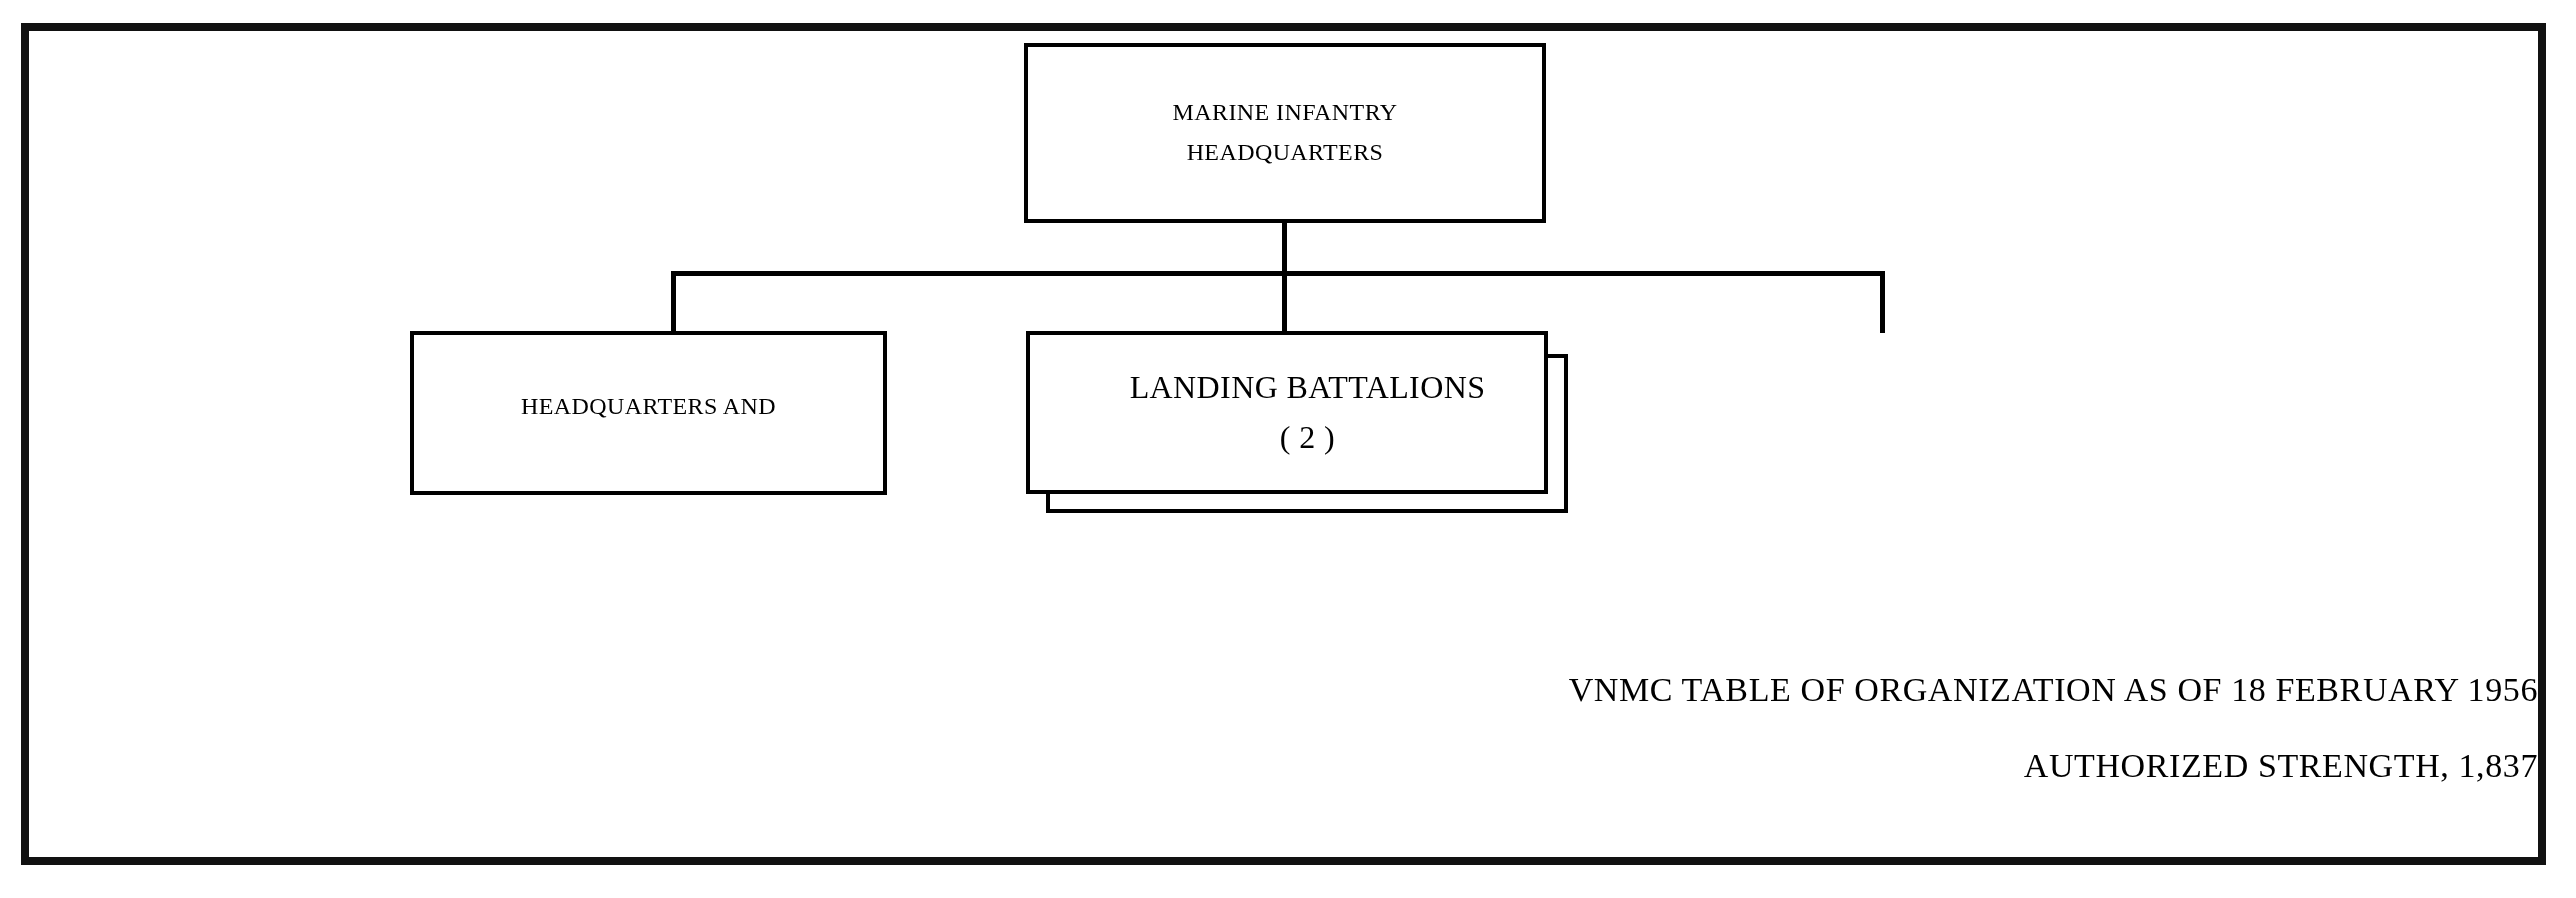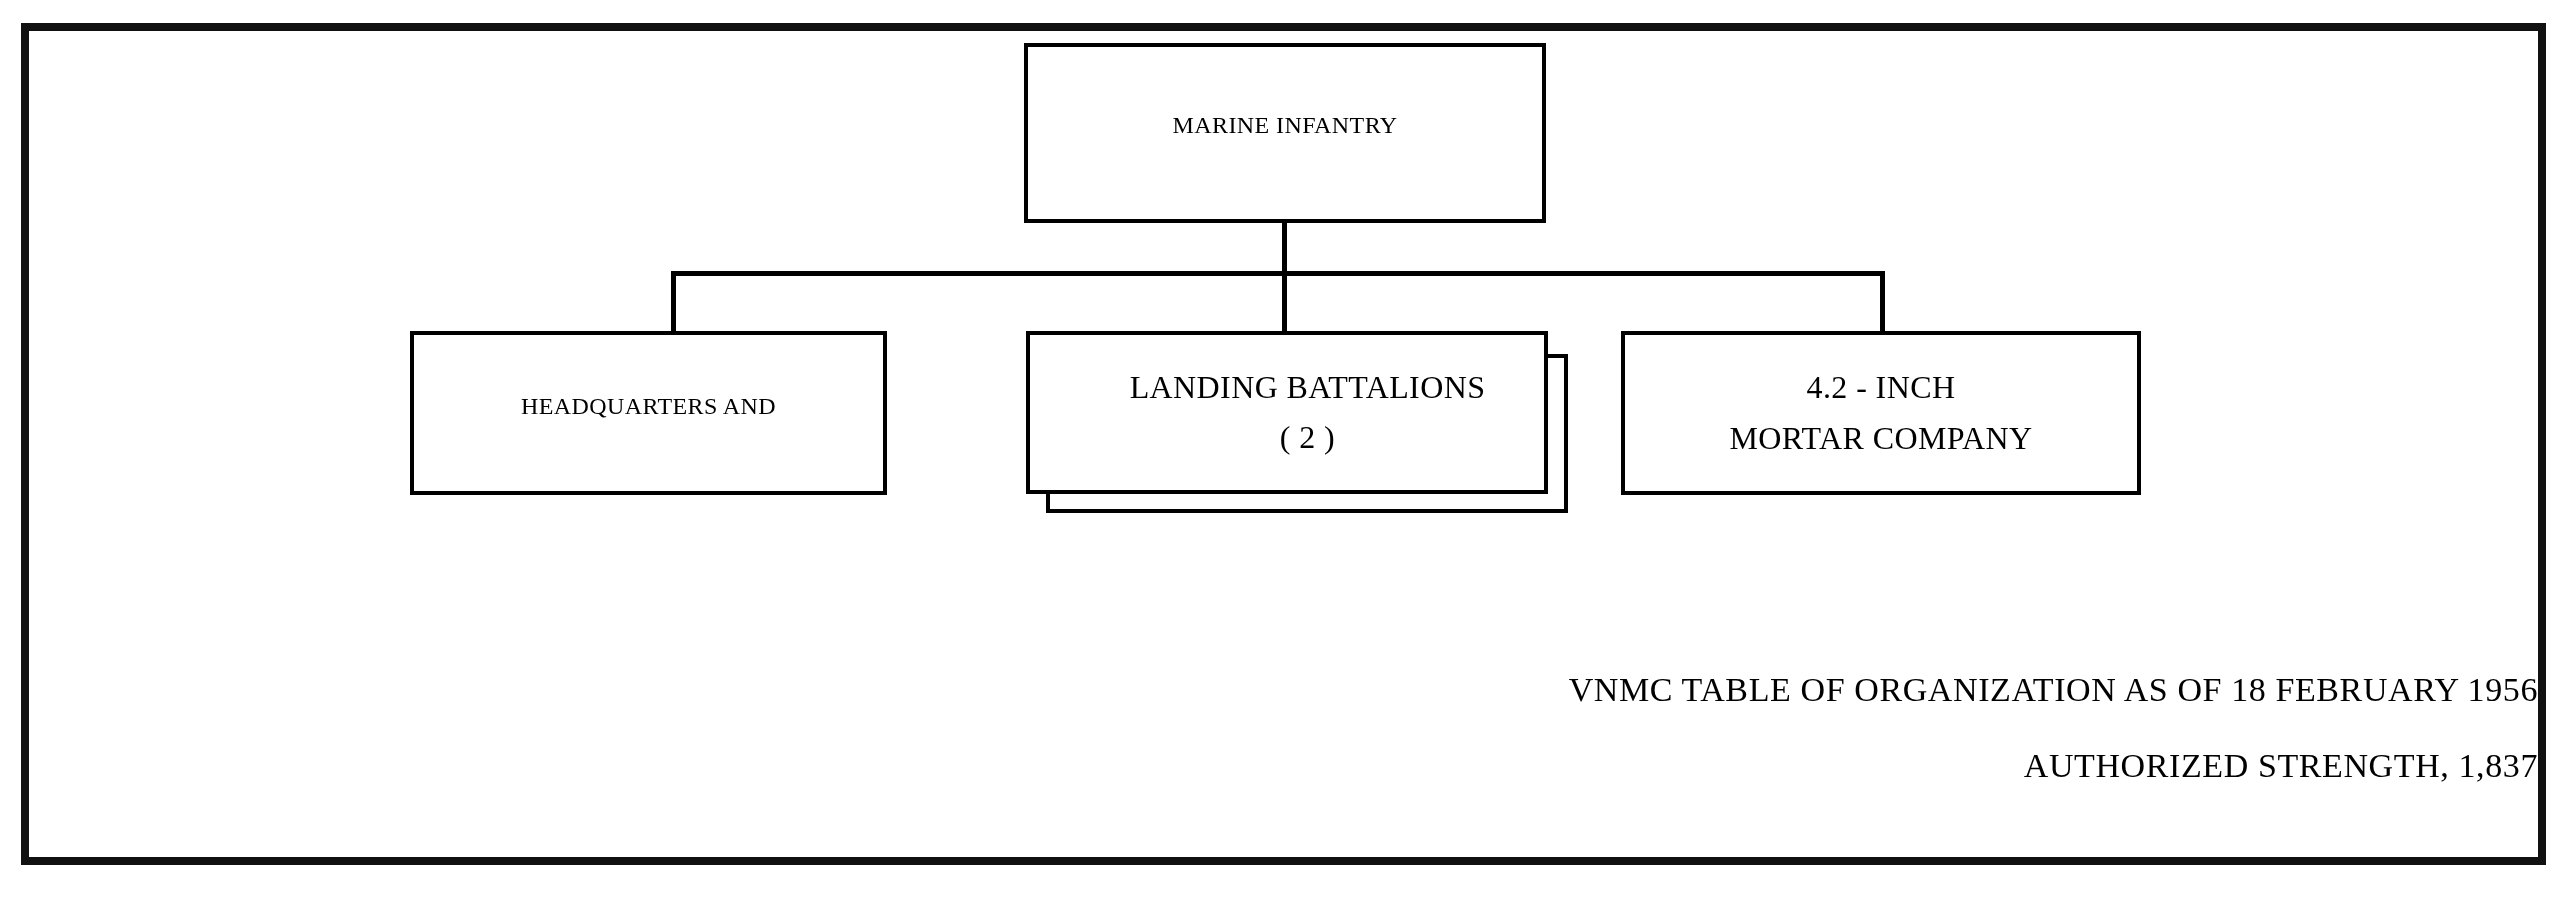--- a/index.html
+++ b/index.html
@@ -148,36 +148,33 @@
 
 <div id="chart-frame">
 
   <div class="line" id="line-hq-drop"></div>
   <div class="line" id="line-bus"></div>
   <div class="line" id="line-left-drop"></div>
   <div class="line" id="line-right-drop"></div>
 
   <div class="node" id="node-hq">
     <span class="line1">MARINE INFANTRY</span>
+    <span class="line2">HEADQUARTERS</span>
   </div>
 
   <div class="node" id="node-hq-service">
     <span class="line1">HEADQUARTERS AND</span>
   </div>
 
   <div id="node-landing-stack"></div>
   <div class="node" id="node-landing">
     <span class="line1">LANDING BATTALIONS</span>
     <span class="line2">( 2 )</span>
   </div>
 
-  <div class="node" id="node-mortar">
-    <span class="line1">4.2 - INCH</span>
-    <span class="line2">MORTAR COMPANY</span>
-  </div>
 
   <div id="caption">
     <span class="caption-line first">VNMC TABLE OF ORGANIZATION AS OF 18 FEBRUARY 1956</span>
     <span class="caption-line second">AUTHORIZED STRENGTH, 1,837</span>
   </div>
 
 </div>
 
 
 </body></html>

